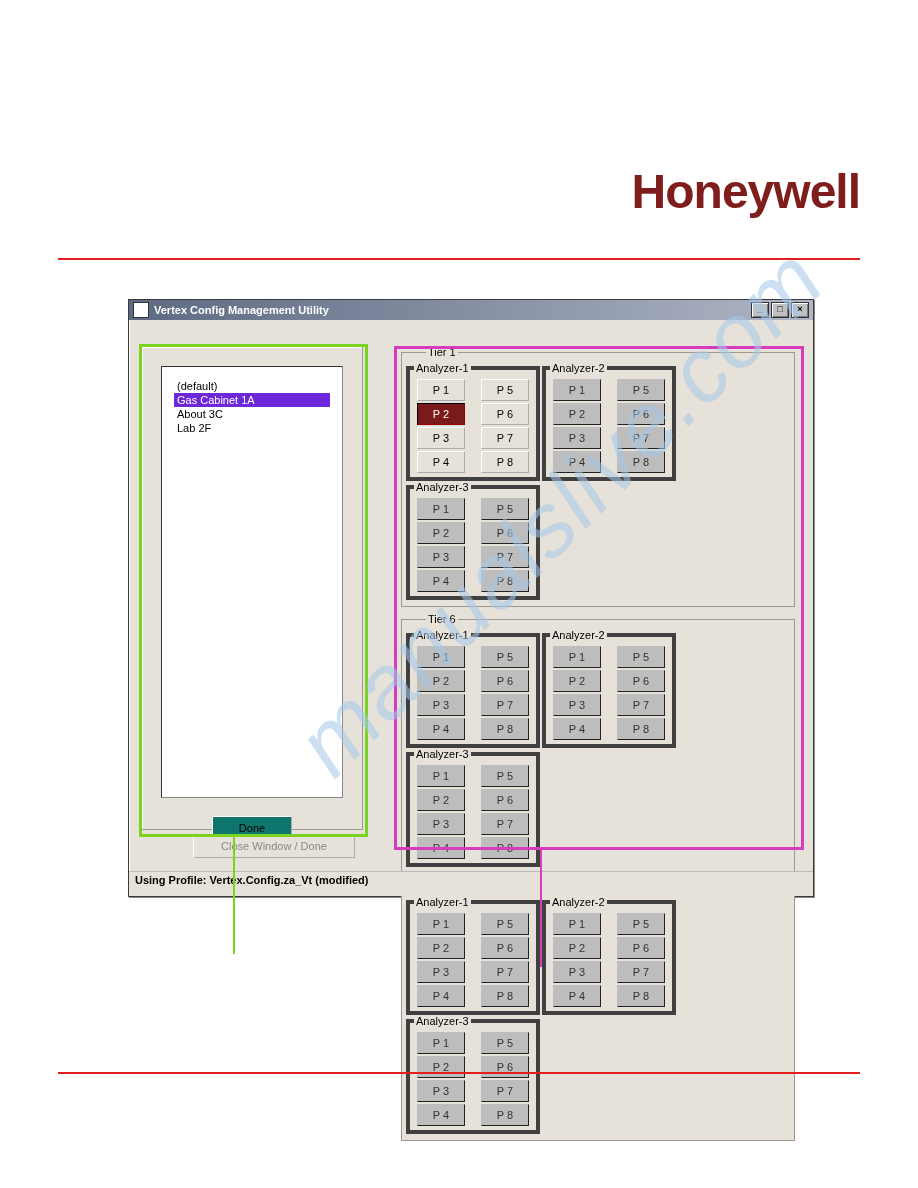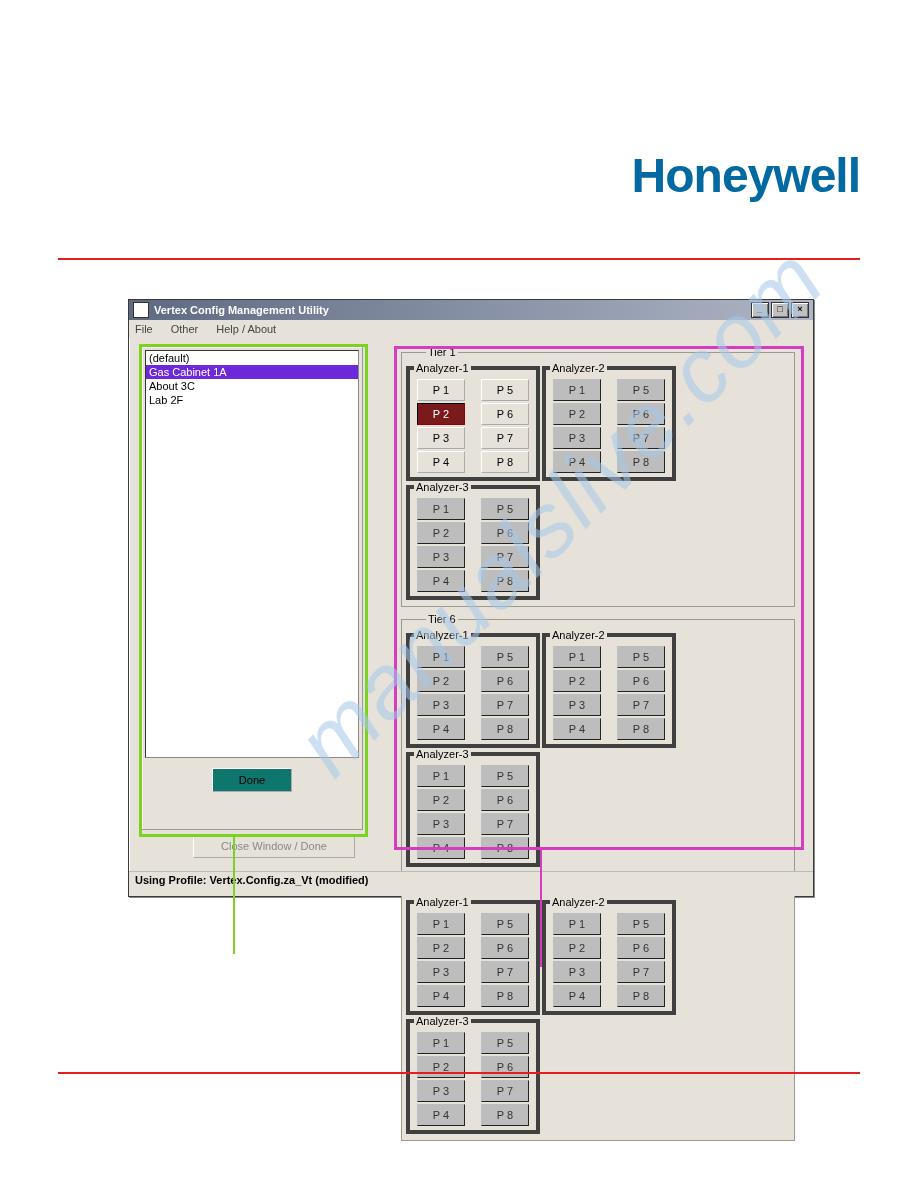--- a/index.html
+++ b/index.html
@@ -11,25 +11,25 @@
   }
   .page {
     position: relative;
     width: 918px;
     height: 1188px;
     background: #fff;
   }
   .brand {
     position: absolute;
     right: 58px;
-    top: 148px;
+    top: 164px;
     font-family: "Arial Black", Arial, sans-serif;
     font-weight: 900;
     font-size: 48px;
-    color: #0369a1;
+    color: #7f1d1d;
     letter-spacing: -1px;
   }
   .top-rule, .bottom-rule {
     position: absolute;
     left: 58px;
     right: 58px;
     height: 0;
     border-top: 2px solid #e41e1e;
   }
   .top-rule { top: 258px; }
@@ -100,26 +100,26 @@
   }
   .sidepanel-title {
     height: 18px;
     background: linear-gradient(to right, #1a3d7a, #6a9ee0);
     color: #fff;
     font-size: 11px;
     font-weight: bold;
     padding: 2px 5px;
   }
   .listbox {
-    margin: 2px;
+    margin: 18px;
     height: 406px;
     background: #fff;
     border: 1px inset #888;
     font-size: 11px;
-    padding: 0;
+    padding: 12px;
   }
   .listbox div { padding: 0 3px; line-height: 14px; }
   .listbox .sel { background: #6d28d9; color: #fff; }
 
   .done-btn {
     display: block;
     margin: 10px auto 0;
     width: 80px;
     height: 24px;
     background: #0f766e;
@@ -244,25 +244,20 @@
 
   <div class="shot">
     <div class="titlebar">
       <span class="app-icon"></span>
       <span>Vertex Config Management Utility</span>
       <span class="spacer"></span>
       <span class="win-btn">_</span>
       <span class="win-btn">□</span>
       <span class="win-btn">×</span>
     </div>
-    <div class="menubar">
-      <span>File</span>
-      <span>Other</span>
-      <span>Help / About</span>
-    </div>
 
     <div class="sidepanel">
       <div class="listbox">
         <div>(default)</div>
         <div class="sel">Gas Cabinet 1A</div>
         <div>About 3C</div>
         <div>Lab 2F</div>
       </div>
       <button class="done-btn">Done</button>
     </div>

